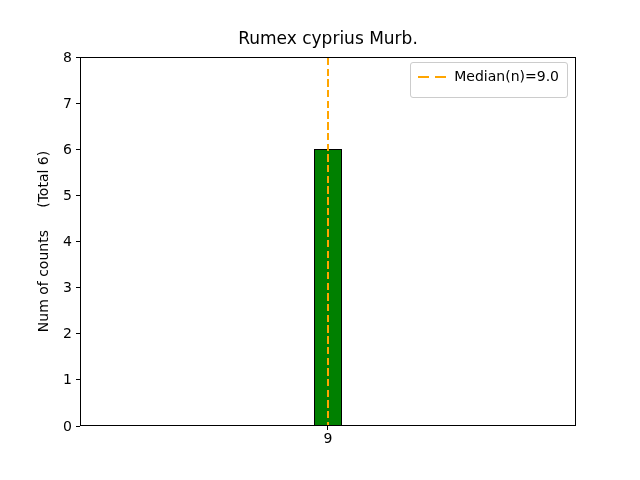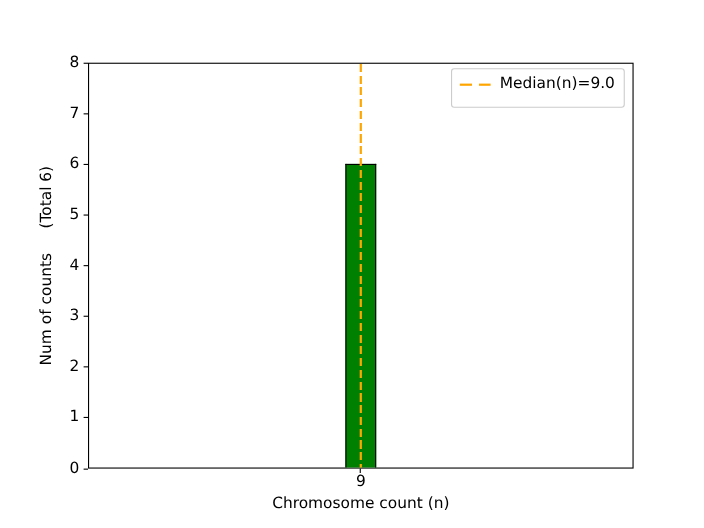--- a/index.html
+++ b/index.html
@@ -59,20 +59,21 @@
     position:absolute;left:-107px;top:233px;width:300px;height:17px;
     text-align:center;font-size:14px;line-height:17px;
     transform:rotate(-90deg);white-space:pre;
   }
 </style>
 </head>
 <body>
 
 <div class="figure">
 
+  <div class="chart-title">Rumex cyprius Murb.</div>
 
   <div class="ylabel">Num of counts     (Total 6)</div>
 
   <div class="plot">
     <div class="bar" id="bar" style="left: 233px; width: 28px; top: 91.25px; background: rgb(0, 128, 0); border-color: rgb(0, 0, 0);"></div>
     <div class="median-line" id="median-line" style="left: 246px; width: 2px; --ml: #FFA500;"></div>
 
     <div class="legend" style="border-color: rgb(204, 204, 204);">
       <div class="legend-row">
         <span class="legend-swatch" id="median-swatch" style="--sw: #FFA500;"></span>
@@ -101,15 +102,14 @@
       <div class="y-tick-label" style="top: 140.75px;">6</div>
       <div class="y-tick-mark" style="top: 102.625px;"></div>
       <div class="y-tick-label" style="top: 94.625px;">7</div>
       <div class="y-tick-mark" style="top: 56.5px;"></div>
       <div class="y-tick-label" style="top: 48.5px;">8</div>
     </div>
 
   <div class="x-tick-mark"></div>
   <div class="x-tick-label">9</div>
 
-  <div class="xlabel">Chromosome count (n)</div>
 
 </div>
 
 </body></html>

